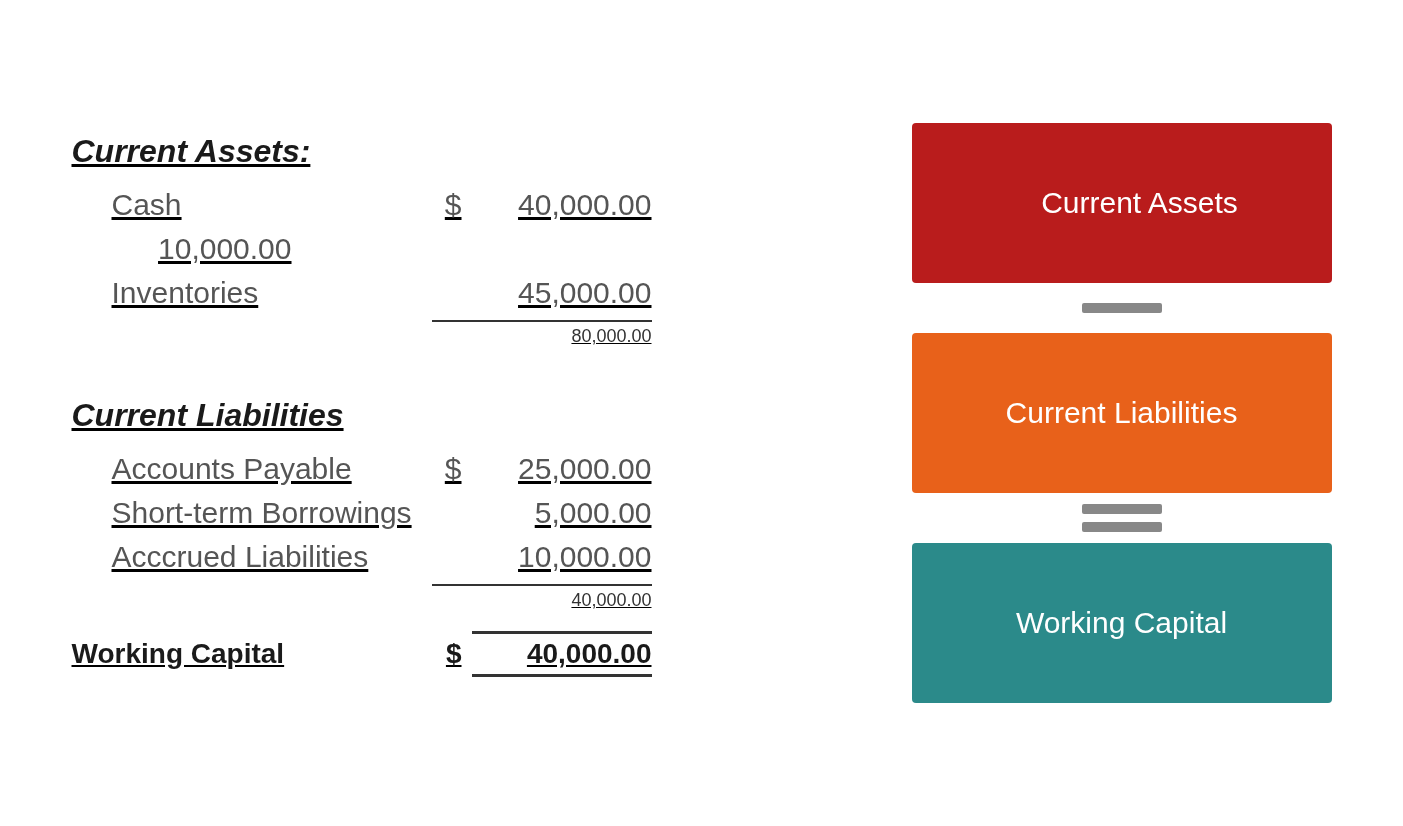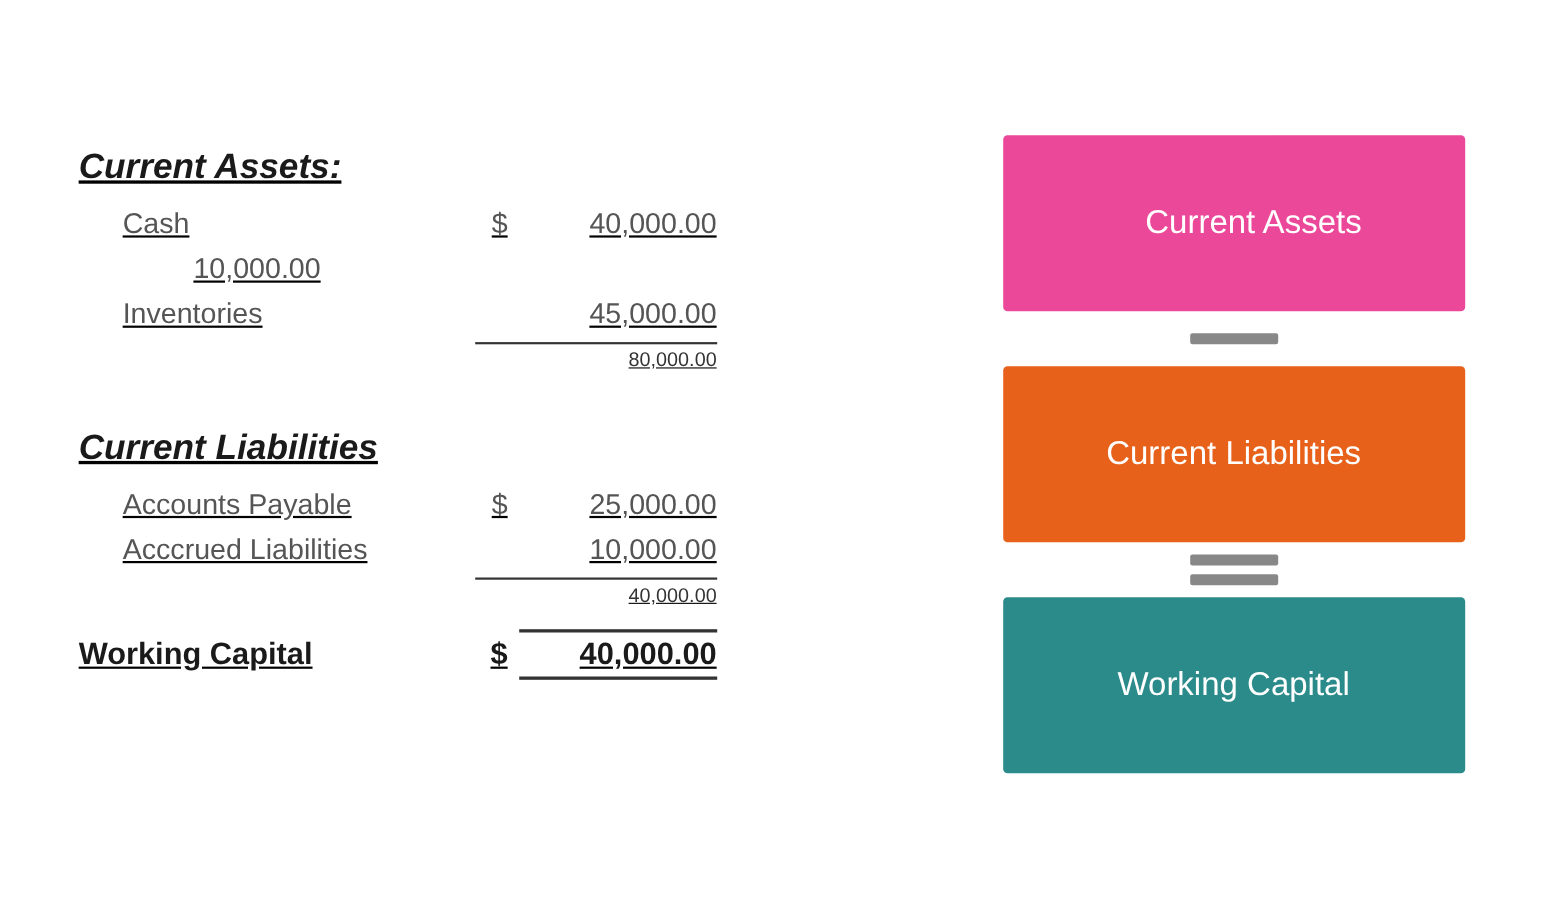--- a/index.html
+++ b/index.html
@@ -39,21 +39,21 @@
       font-weight: bold;
       font-style: italic;
       color: #1a1a1a;
       margin-bottom: 18px;
     }
     .line-item {
       display: flex;
       flex-direction: row;
       align-items: baseline;
       margin-bottom: 10px;
-      font-size: 26px;
+      font-size: 30px;
       color: #555;
     }
     .line-item .label {
       width: 360px;
       padding-left: 40px;
     }
     .line-item .dollar {
       width: 30px;
       text-align: right;
       margin-right: 10px;
@@ -114,21 +114,21 @@
       align-items: center;
       justify-content: center;
       border-radius: 4px;
     }
     .card-label {
       font-size: 30px;
       color: #ffffff;
       font-weight: normal;
     }
     .card-navy {
-      background-color: #ec4899;
+      background-color: #b91c1c;
       padding-left: 36px;
     }
     .card-orange {
       background-color: #e8611a;
     }
     .card-teal {
       background-color: #2b8a8a;
     }
     .minus-sign {
       display: flex;
@@ -190,20 +190,25 @@
     <div class="section-gap"></div>
 
     <div class="section-heading">Current Liabilities</div>
 
     <div class="line-item">
       <span class="label">Accounts Payable</span>
       <span class="dollar">$</span>
       <span class="amount">25,000.00</span>
     </div>
     <div class="line-item">
+      <span class="label">Short-term Borrowings</span>
+      <span class="dollar"></span>
+      <span class="amount">5,000.00</span>
+    </div>
+    <div class="line-item">
       <span class="label">Acccrued Liabilities</span>
       <span class="dollar"></span>
       <span class="amount">10,000.00</span>
     </div>
     <div class="subtotal-row">
       <span class="label"></span>
       <span class="amount">40,000.00</span>
     </div>
 
     <div class="working-capital-row">

